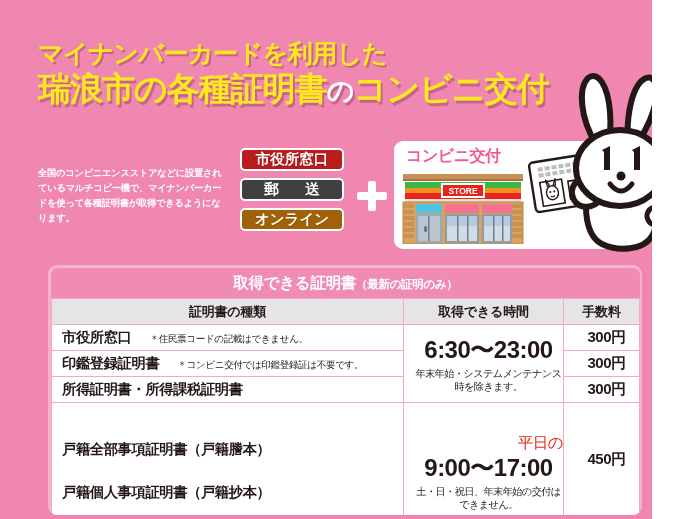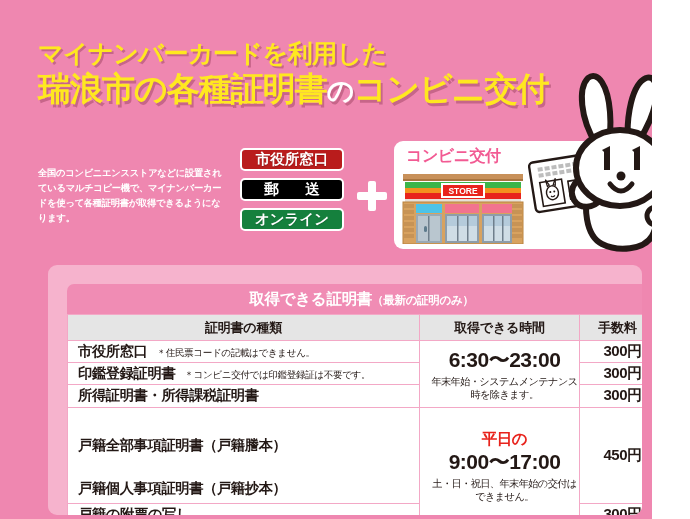--- a/index.html
+++ b/index.html
@@ -70,22 +70,22 @@
     color: #ffffff;
     font-size: 14.5px;
     font-weight: bold;
     letter-spacing: 0px;
     display: flex;
     align-items: center;
     justify-content: center;
     text-shadow: 0 1px 1px rgba(0,0,0,0.22);
   }
   .chan-0 { background: #b91c1c; }
-  .chan-1 { background: #000000; letter-spacing: 6px; padding-left:6px; }
-  .chan-2 { background: #15803d; }
+  .chan-1 { background: #404040; letter-spacing: 6px; padding-left:6px; }
+  .chan-2 { background: #a16207; }
 
   
   .plus {
     position: absolute;
     left: 357px; top: 181px;
     width: 30px; height: 30px;
   }
   .plus::before, .plus::after {
     content: "";
     position: absolute;
@@ -123,21 +123,21 @@
   
   .rabbit { position: absolute; left: 552px; top: 58px; width: 138px; height: 200px; }
 
   
   .table-wrap {
     position: absolute;
     left: 48px; top: 265px;
     width: 594px; height: 250px;
     background: #f6b3cd;
     border-radius: 9px;
-    padding: 19px;
+    padding: 3px;
     overflow: hidden;
   }
   table.cert {
     width: 100%;
     height: 100%;
     border-collapse: collapse;
     table-layout: fixed;
   }
   table.cert caption {
     background: #f08cb4;
@@ -166,31 +166,31 @@
     border: 1px solid #f3a8c6;
     color: #231815;
     padding: 0 0 0 10px;
     vertical-align: middle;
   }
   td.name { font-size: 14.3px; font-weight: bold; letter-spacing: -0.4px; white-space: nowrap; }
   td.name .note {
     font-size: 9.6px;
     font-weight: normal;
     letter-spacing: -0.4px;
-    margin-left: 9px;
+    margin-left: 18px;
   }
   td.name .sub { display: block; line-height: 1.32; margin-top: 24px; }
 
   td.time {
     text-align: center;
     padding: 0 3px;
     line-height: 1.25;
   }
-  .time-big { font-size: 21px; font-weight: bold; letter-spacing: -0.5px; display:block; }
-  .time-red { font-size: 15.5px; font-weight: bold; color: #e8231c; display:block; letter-spacing:-0.5px; }
+  .time-big { font-size: 24px; font-weight: bold; letter-spacing: -0.5px; display:block; }
+  .time-red { font-size: 15.5px; font-weight: normal; color: #e8231c; display:block; letter-spacing:-0.5px;text-align:right; }
   .time-note { font-size: 10.2px; letter-spacing: -0.6px; display:block; margin-top:2px; line-height:1.28; }
 
   td.fee {
     text-align: center;
     font-size: 15px;
     font-weight: bold;
     letter-spacing: -0.5px;
     padding: 0;
   }
   .col-name { width: 352px; }

